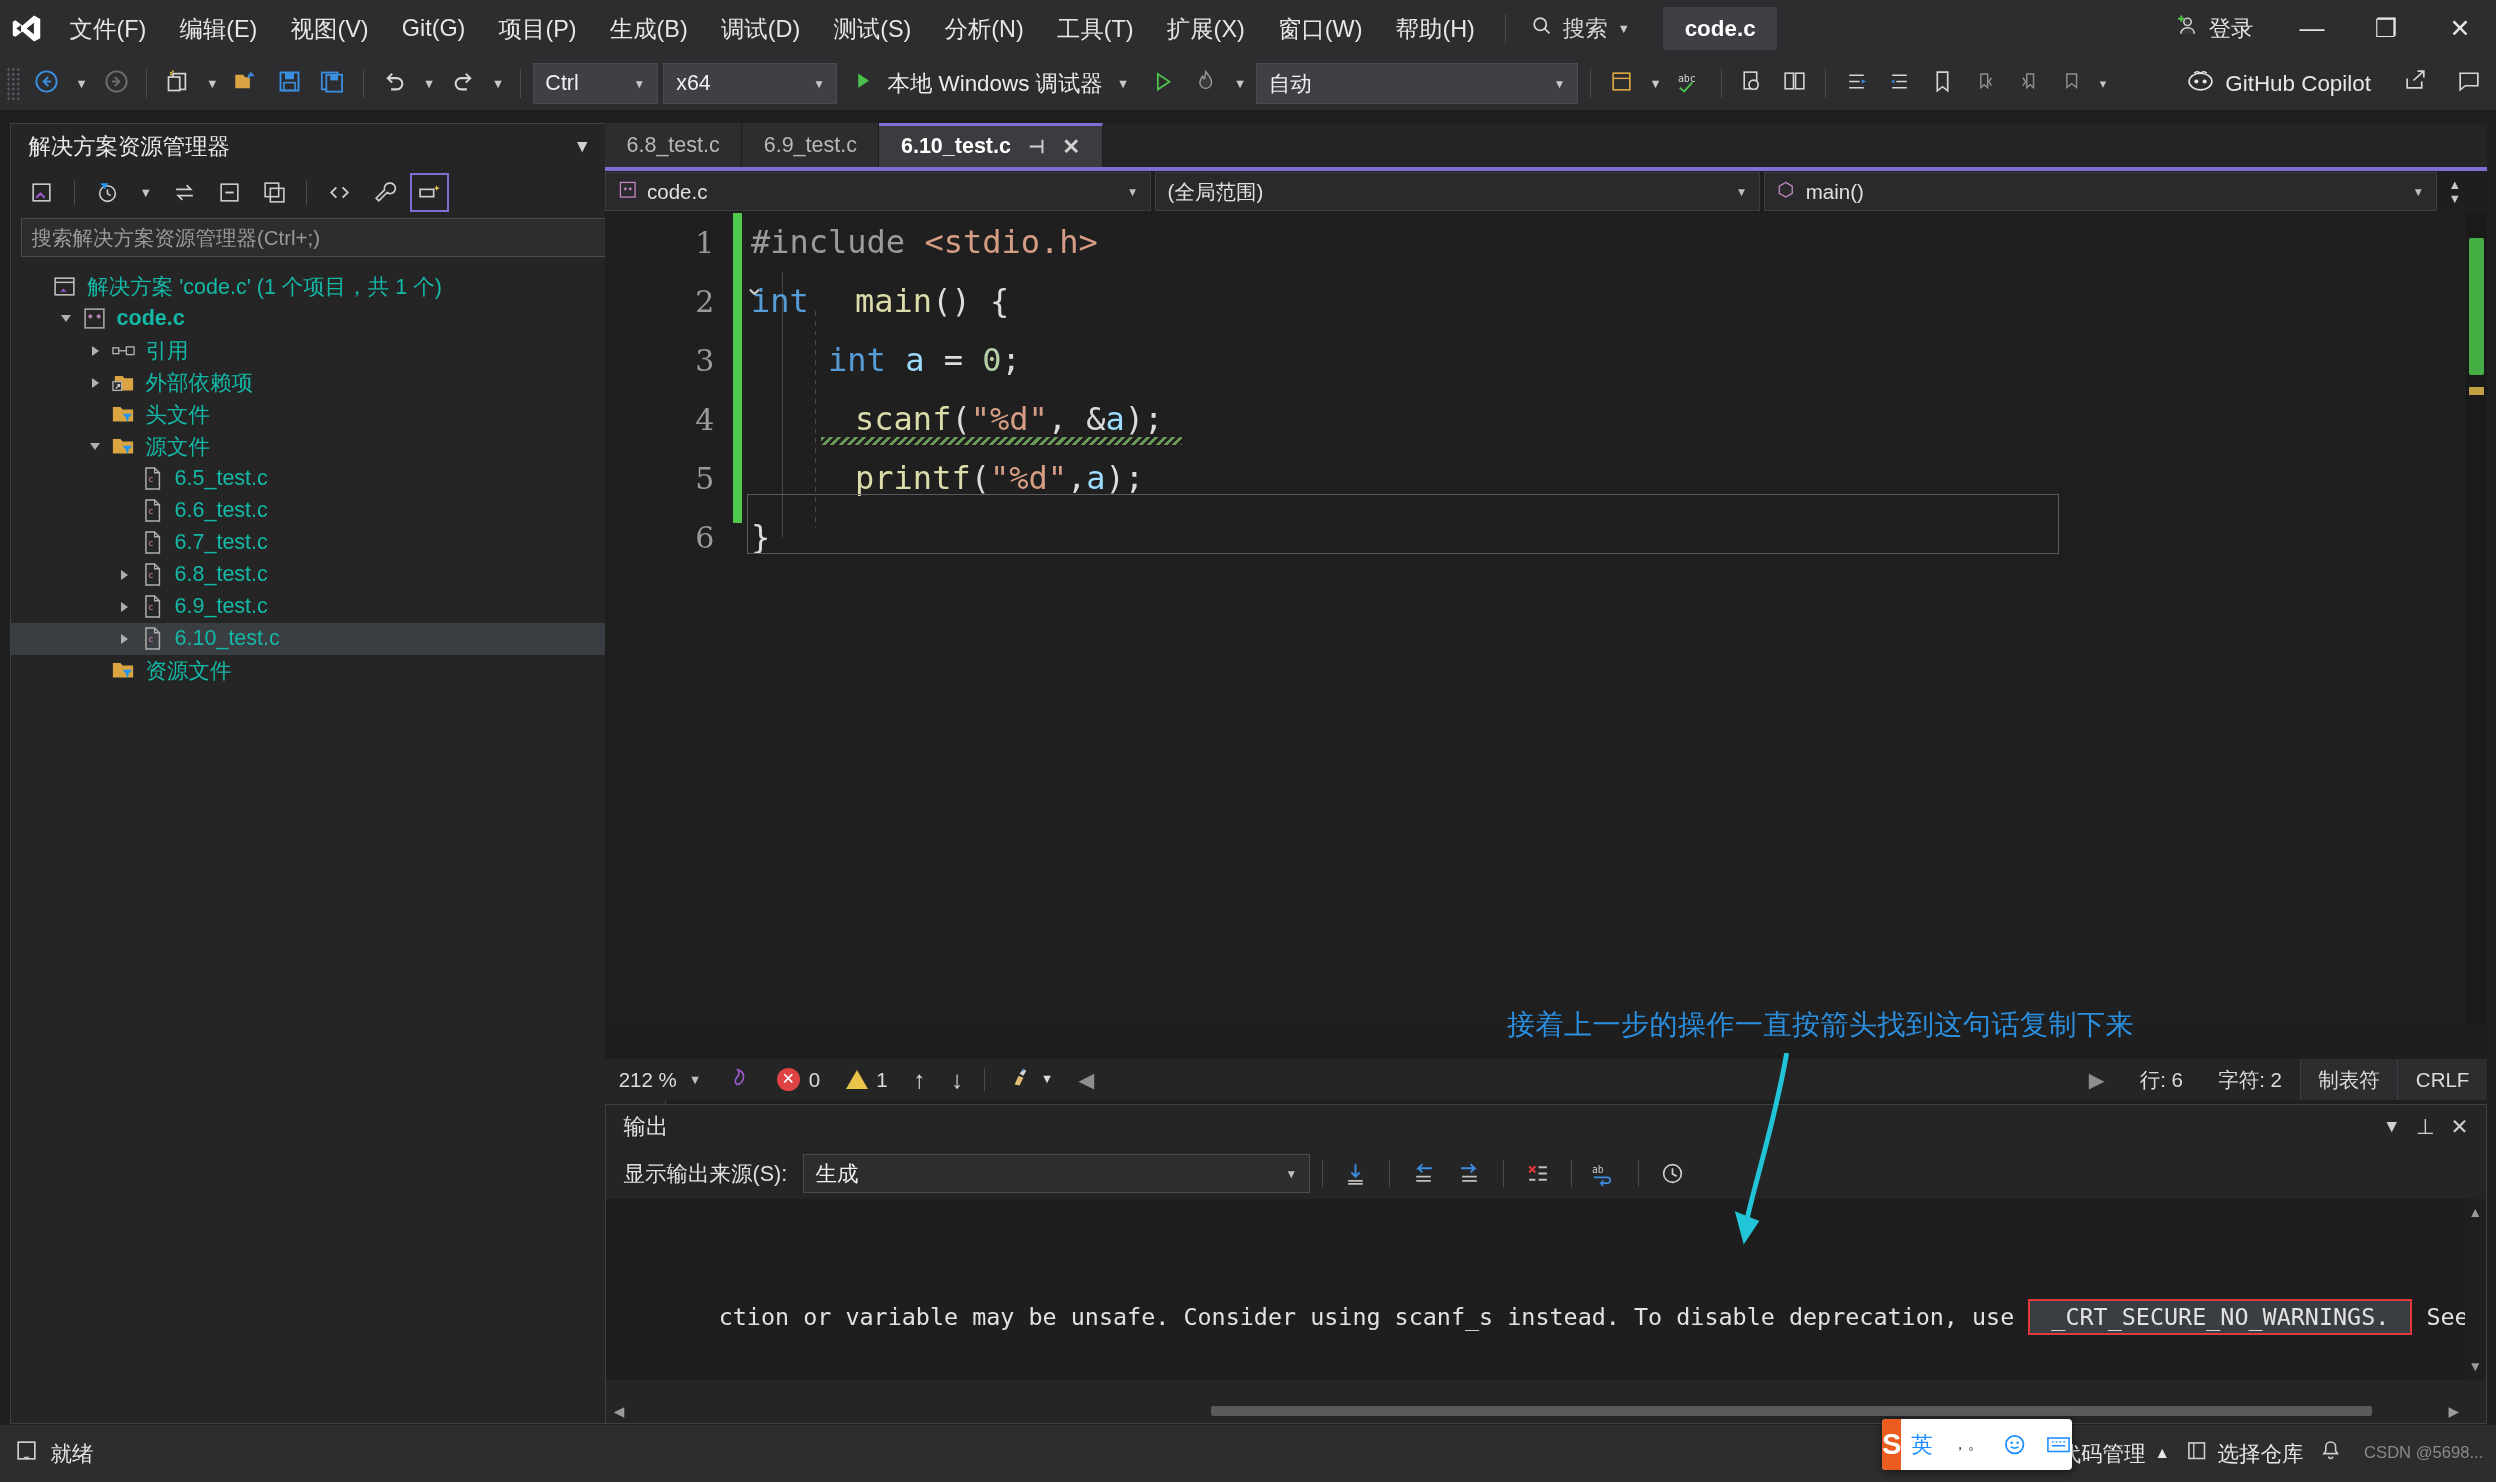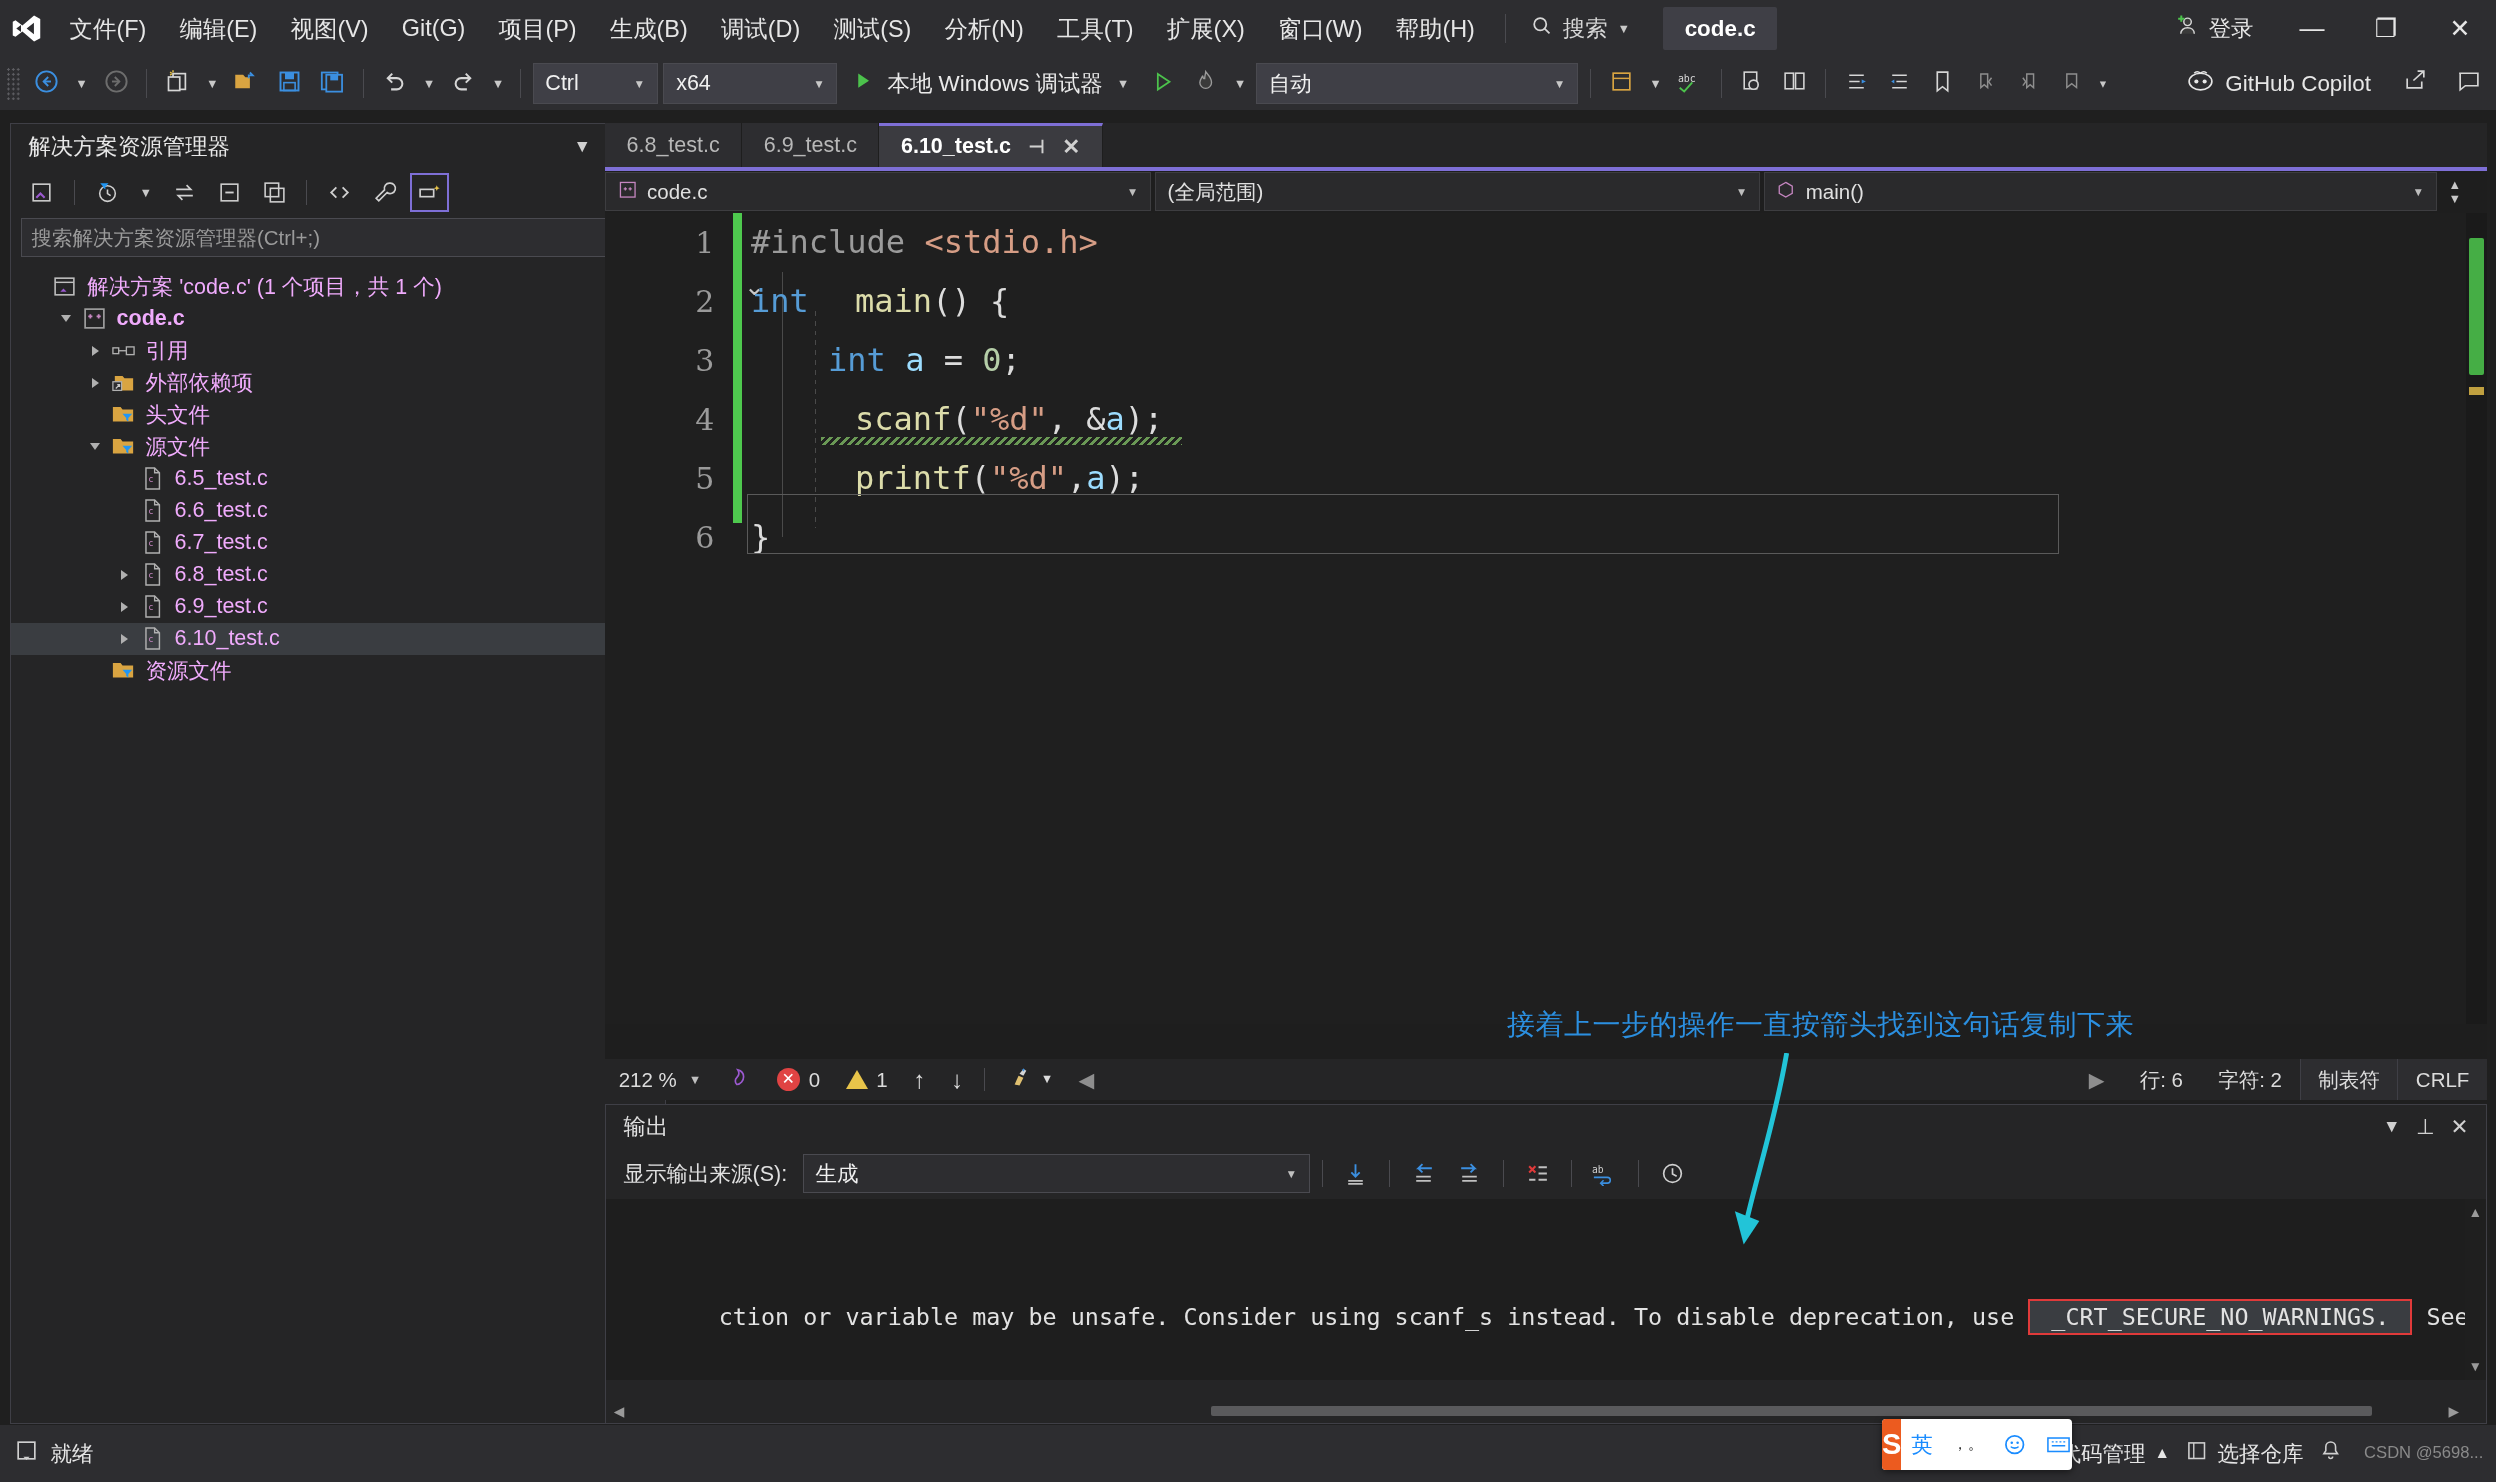--- a/index.html
+++ b/index.html
@@ -80,21 +80,21 @@
   .sol-header .hactions { margin-left: auto; display: flex; align-items: center; gap: 13.7px; color: #d0d0d0; }
   .sol-toolbar { height: 47px; display: flex; align-items: center; padding: 0 11.7px; gap: 5.9px; }
   .st-btn { width: 39px; height: 39px; display: flex; align-items: center; justify-content: center; }
   .st-btn.active { border: 2px solid #7e6fd6; }
   .st-sep { width: 1px; height: 25px; background: #4a4a4f; margin: 0 6.8px; }
   .sol-search {
     margin: 2px 9.8px 0 9.8px; height: 39px; background: #2d2d30; border: 1px solid #4a4a50;
     display: flex; align-items: center; padding: 0 9.8px; font-size: 20.5px; color: #9a9a9a;
   }
   .sol-search .sicons { margin-left: auto; display: flex; align-items: center; gap: 7.8px; color: #c8c8c8; }
-  .sol-tree { padding-top: 13.7px; font-size: 21.5px; color: #f0abfc; }
+  .sol-tree { padding-top: 13.7px; font-size: 21.5px; color: #14b8a6; }
   .tnode { display: flex; align-items: center; height: 32px; white-space: nowrap; }
   .tnode.selected { background: #3a3d41; }
   .tw { width: 25px; display: flex; align-items: center; justify-content: center; flex: none; }
   .tri { width: 0; height: 0; border-left: 7.8px solid #b0b0b0; border-top: 5.9px solid transparent; border-bottom: 5.9px solid transparent; }
   .tri.open { border: none; width: 0; height: 0; border-top: 7.8px solid #b0b0b0; border-left: 5.9px solid transparent; border-right: 5.9px solid transparent; }
   .ticon { width: 31px; display: flex; align-items: center; justify-content: center; flex: none; margin-right: 6.8px; }
   .tlabel.bold { font-weight: bold; }
 
   
   .editor-area { position: absolute; left: 605px; top: 123px; width: 1882px; height: 956px; background: #1e1e1e; }

